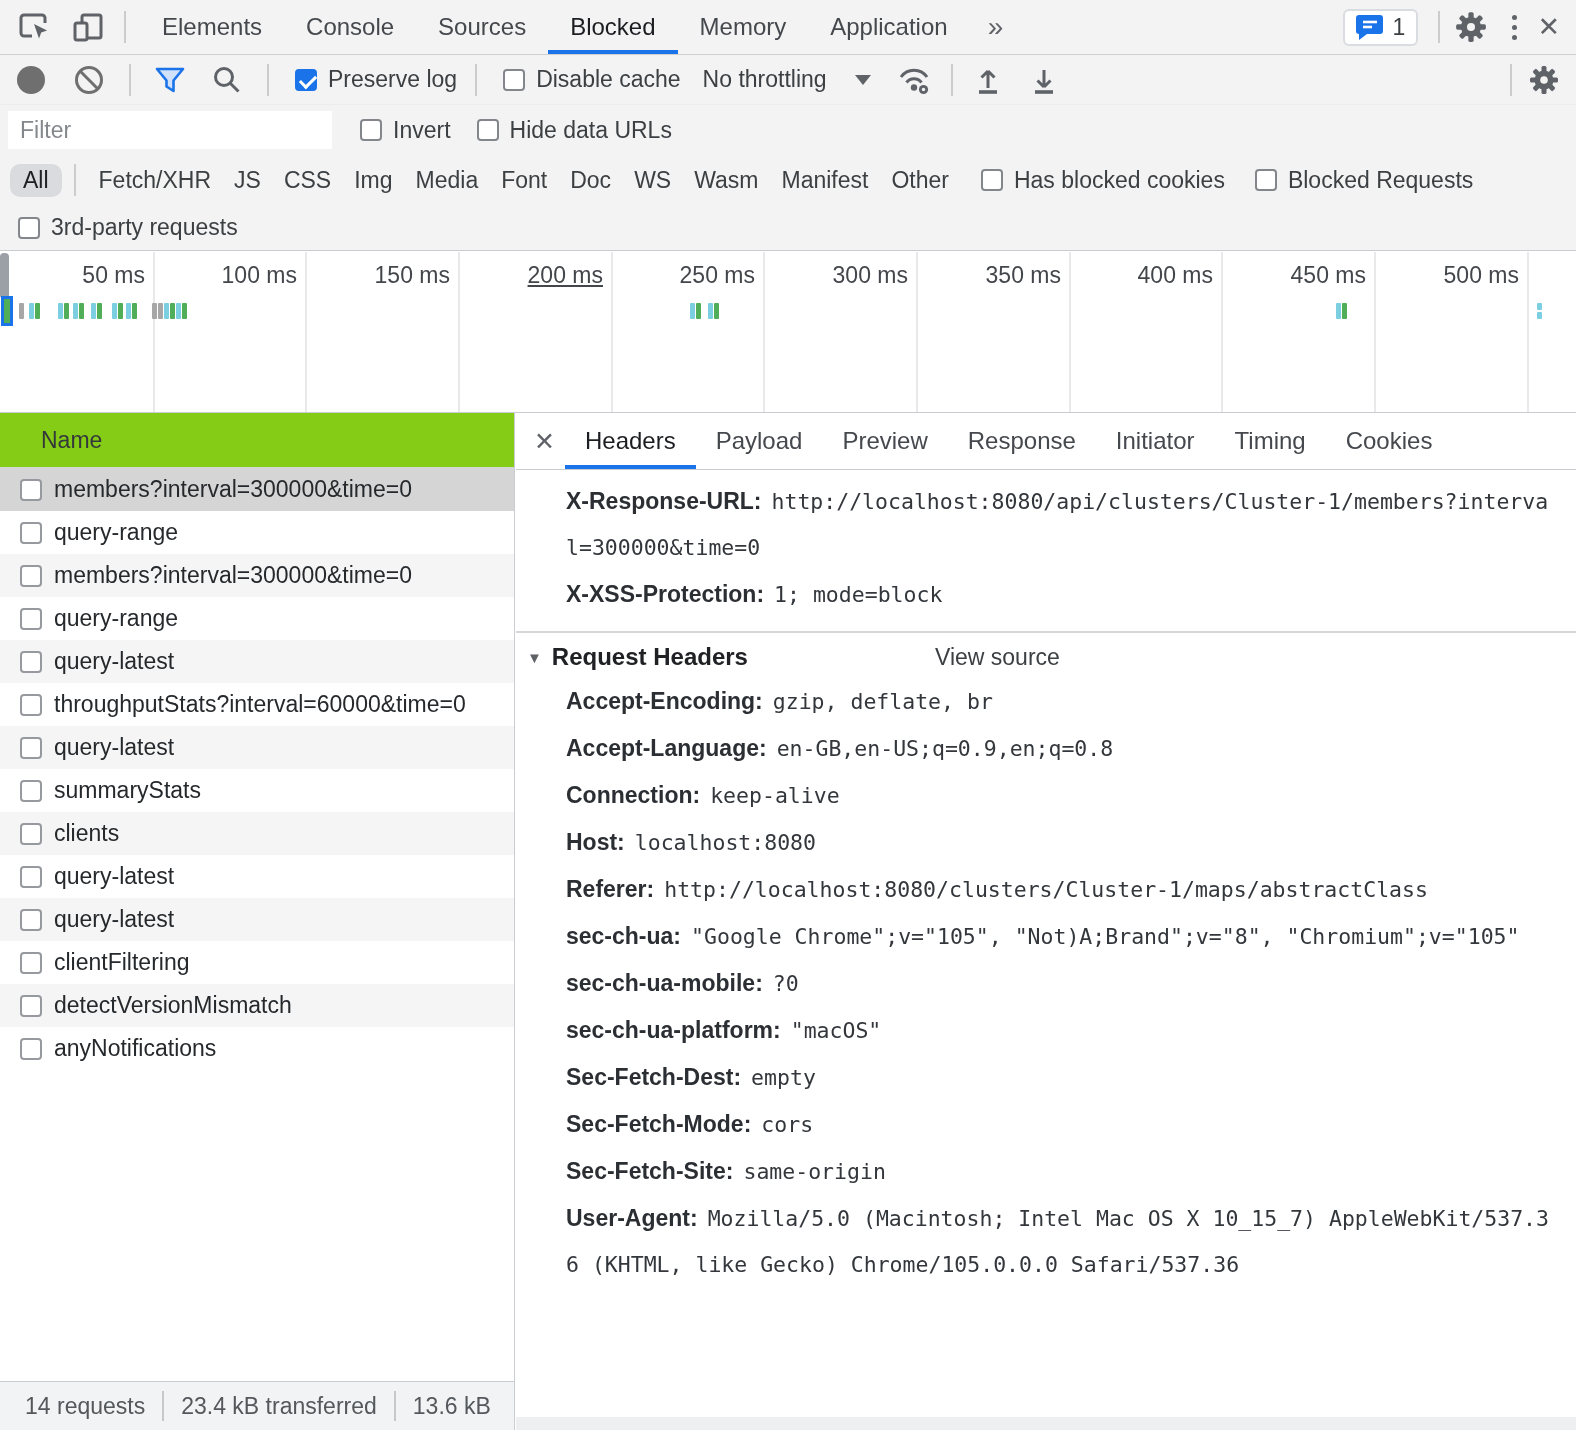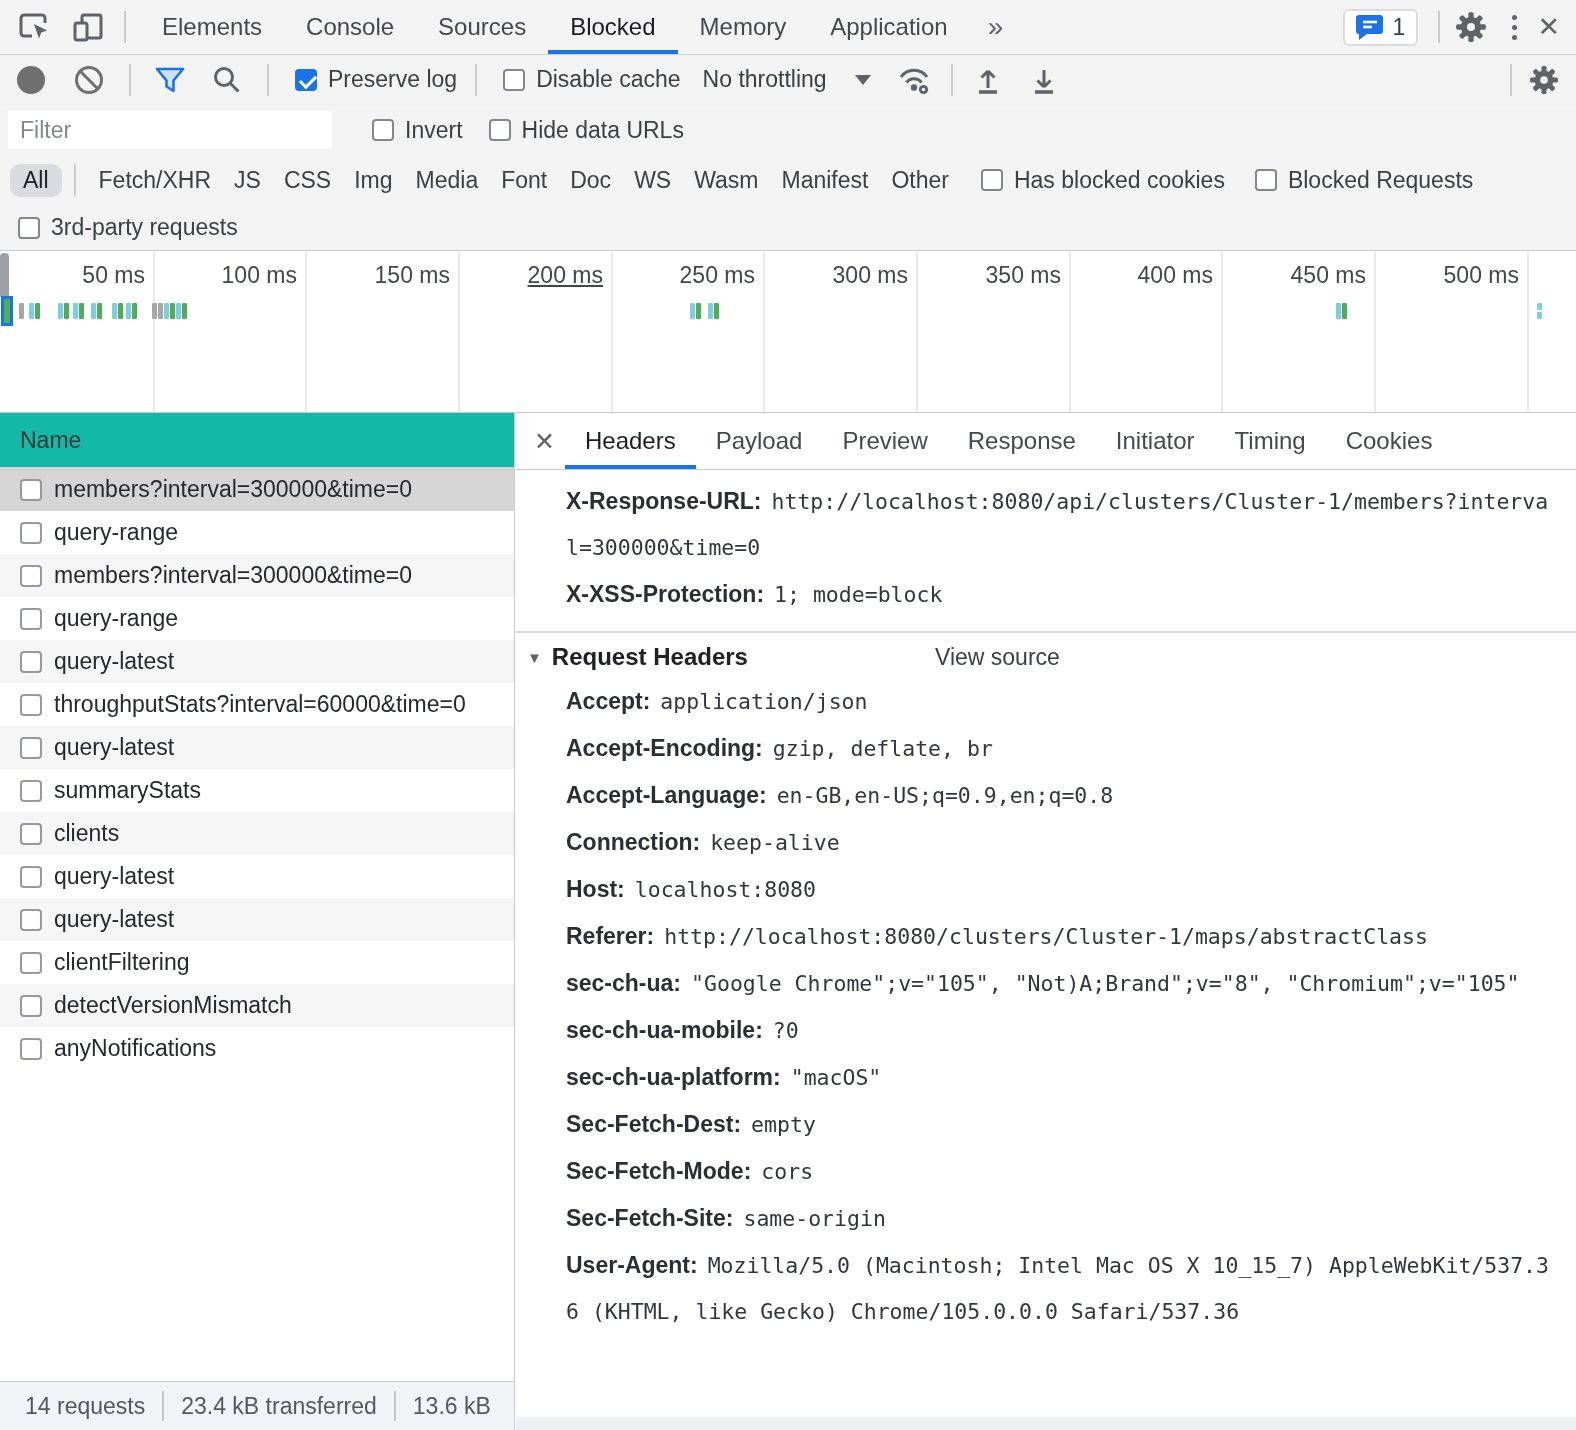--- a/index.html
+++ b/index.html
@@ -53,22 +53,22 @@
             border-bottom:1px solid #c9ccd0;overflow:hidden;}
   .grid-line{position:absolute;top:0;bottom:0;width:2px;background:#e9e9e9;}
   .tick-label{position:absolute;top:10px;width:150px;text-align:right;font-size:23px;color:#43464a;}
   .mark{position:absolute;width:5px;height:16px;top:51px;border-radius:1px;}
   .mark.teal{background:#7bcfe0;} .mark.green{background:#4fae57;} .mark.gray{background:#a7a7a7;}
   .scroll-nub{position:absolute;left:0;top:1px;width:9px;height:46px;background:#9aa0a6;border-radius:4px;}
   .sel-mark{position:absolute;left:1px;top:44px;width:12px;height:30px;background:#4fae57;border:3px solid #1a73e8;}
   
   .left-panel{position:absolute;left:0;top:413px;width:515px;height:968px;background:#fff;
               border-right:1px solid #c9ccd0;overflow:hidden;}
-  .name-header{height:55px;background:#14b8a6;border-bottom:1px solid #d6d6d6;display:flex;
-               align-items:center;padding-left:20px;font-size:23px;color:#35383b;}
+  .name-header{height:55px;background:#84cc16;border-bottom:1px solid #d6d6d6;display:flex;
+               align-items:center;padding-left:41px;font-size:23px;color:#35383b;}
   .req-row{height:43px;display:flex;align-items:center;font-size:23px;color:#26292c;cursor:pointer;}
   .req-row.shade{background:#f5f5f5;}
   .req-row.selected{background:#d5d5d5;}
   .cb2{width:22px;height:22px;border:2px solid #96999e;border-radius:4px;background:#fff;margin-left:20px;flex:none;}
   .rlabel{margin-left:12px;white-space:nowrap;}
   
   .status-bar{position:absolute;left:0;top:1381px;width:515px;height:49px;background:#f1f3f4;
               border-top:1px solid #c9ccd0;border-right:1px solid #c9ccd0;display:flex;
               align-items:center;font-size:23px;color:#54585c;overflow:hidden;}
   .status-bar .ssep{width:2px;height:30px;background:#c8c8c8;margin:0 17px;flex:none;}
@@ -222,21 +222,21 @@
           <rect x="13.5" y="2" width="5" height="28" rx="1.5" transform="rotate(135 16 16)"></rect>
           <circle cx="16" cy="16" r="9.5"></circle>
         </g>
         <circle cx="16" cy="16" r="3.8" fill="#f3f3f3"></circle>
       </svg>
     </span>
   </div>
 
   <div class="filter-row">
     <input class="filter-input" type="text" placeholder="Filter" style="">
-    <div class="cb-group" style="margin-left:40px">
+    <div class="cb-group" style="margin-left:28px">
       <span class="cb"></span>
       <span class="lbl">Invert</span>
     </div>
     <div class="cb-group" style="margin-left:26px">
       <span class="cb"></span>
       <span class="lbl">Hide data URLs</span>
     </div>
   </div>
 
   <div class="type-row">
@@ -412,21 +412,20 @@
           <div class="hdr-line"><span class="hname">X-Response-URL:</span><span class="hval">http://localhost:8080/api/clusters/Cluster-1/members?interva
 l=300000&amp;time=0</span></div>
           <div class="hdr-line"><span class="hname">X-XSS-Protection:</span><span class="hval">1; mode=block</span></div>
         </div>
       <div class="sec-divider"></div>
       <div class="section-row">
         <span class="tri">▼</span><span class="sec-title">Request Headers</span>
         <span class="view-source">View source</span>
       </div>
       <div id="req-headers">
-          <div class="hdr-line"><span class="hname">Accept:</span><span class="hval">application/json</span></div>
           <div class="hdr-line"><span class="hname">Accept-Encoding:</span><span class="hval">gzip, deflate, br</span></div>
           <div class="hdr-line"><span class="hname">Accept-Language:</span><span class="hval">en-GB,en-US;q=0.9,en;q=0.8</span></div>
           <div class="hdr-line"><span class="hname">Connection:</span><span class="hval">keep-alive</span></div>
           <div class="hdr-line"><span class="hname">Host:</span><span class="hval">localhost:8080</span></div>
           <div class="hdr-line"><span class="hname">Referer:</span><span class="hval">http://localhost:8080/clusters/Cluster-1/maps/abstractClass</span></div>
           <div class="hdr-line"><span class="hname">sec-ch-ua:</span><span class="hval">"Google Chrome";v="105", "Not)A;Brand";v="8", "Chromium";v="105"</span></div>
           <div class="hdr-line"><span class="hname">sec-ch-ua-mobile:</span><span class="hval">?0</span></div>
           <div class="hdr-line"><span class="hname">sec-ch-ua-platform:</span><span class="hval">"macOS"</span></div>
           <div class="hdr-line"><span class="hname">Sec-Fetch-Dest:</span><span class="hval">empty</span></div>
           <div class="hdr-line"><span class="hname">Sec-Fetch-Mode:</span><span class="hval">cors</span></div>

